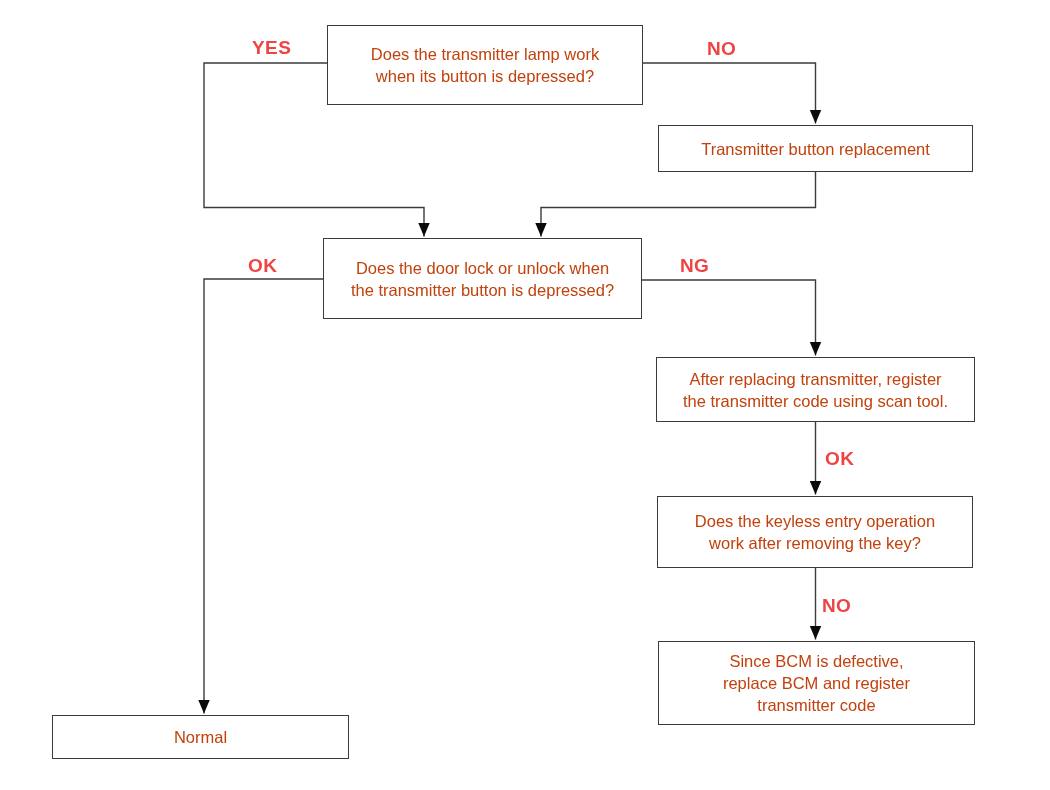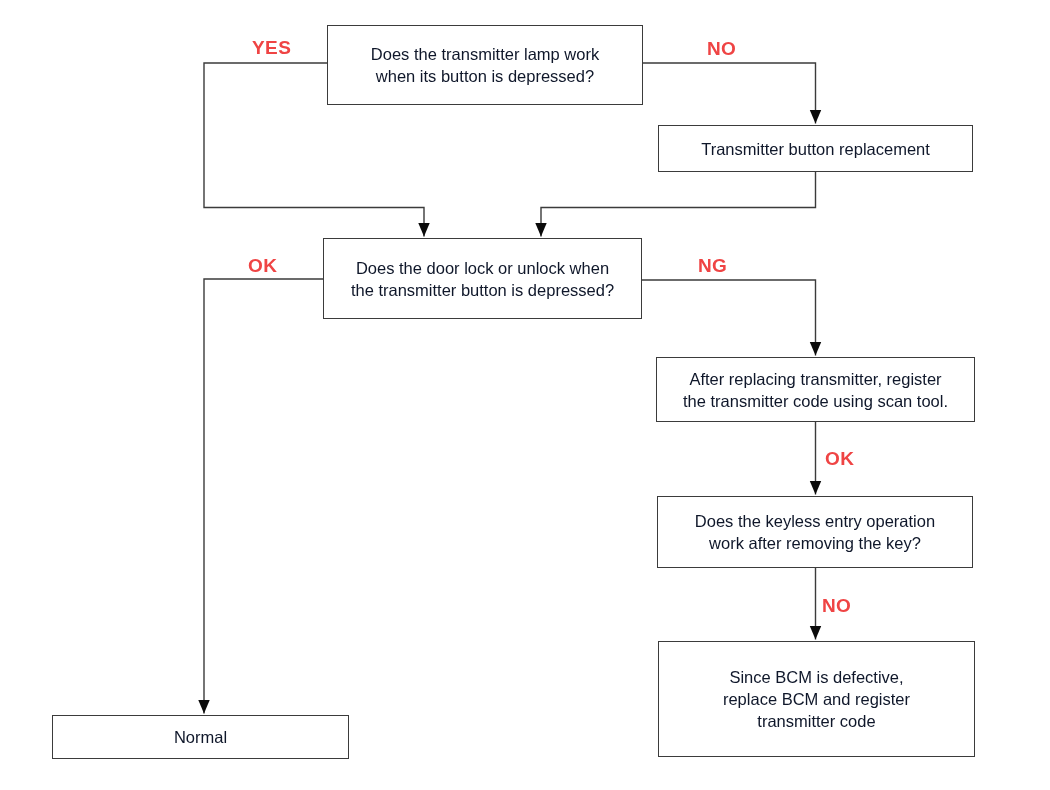--- a/index.html
+++ b/index.html
@@ -20,21 +20,21 @@
     marker-end: url(#arrowhead);
   }
   .node {
     position: absolute;
     display: flex;
     align-items: center;
     justify-content: center;
     text-align: center;
     border: 1.5px solid #3b3b3b;
     background: #ffffff;
-    color: #0f172a;
+    color: #c2410c;
     font-size: 16.5px;
     line-height: 22px;
   }
   .edge-label {
     position: absolute;
     font-weight: bold;
     font-size: 19px;
     line-height: 19px;
     color: #ef4444;
     letter-spacing: 0.4px;
@@ -74,33 +74,33 @@
   </div>
 
   <div class="node" style="left:656px; top:357px; width:319px; height:65px;">
     <span>After replacing transmitter, register<br>the transmitter code using scan tool.</span>
   </div>
 
   <div class="node" style="left:657px; top:496px; width:316px; height:72px;">
     <span>Does the keyless entry operation<br>work after removing the key?</span>
   </div>
 
-  <div class="node" style="left:658px; top:641px; width:317px; height:116px;">
+  <div class="node" style="left:658px; top:641px; width:317px; height:84px;">
     <span>Since BCM is defective,<br>replace BCM and register<br>transmitter code</span>
   </div>
 
   <div class="node" style="left:52px; top:715px; width:297px; height:44px;">
     <span>Normal</span>
   </div>
 
   <div class="edge-label" style="left:252px; top:38px;">YES</div>
 
   <div class="edge-label" style="left:707px; top:39px;">NO</div>
 
   <div class="edge-label" style="left:248px; top:256px;">OK</div>
 
-  <div class="edge-label" style="left:698px; top:256px;">NG</div>
+  <div class="edge-label" style="left:680px; top:256px;">NG</div>
 
   <div class="edge-label" style="left:825px; top:449px;">OK</div>
 
   <div class="edge-label" style="left:822px; top:596px;">NO</div>
 
 </div>
 
 </body></html>

